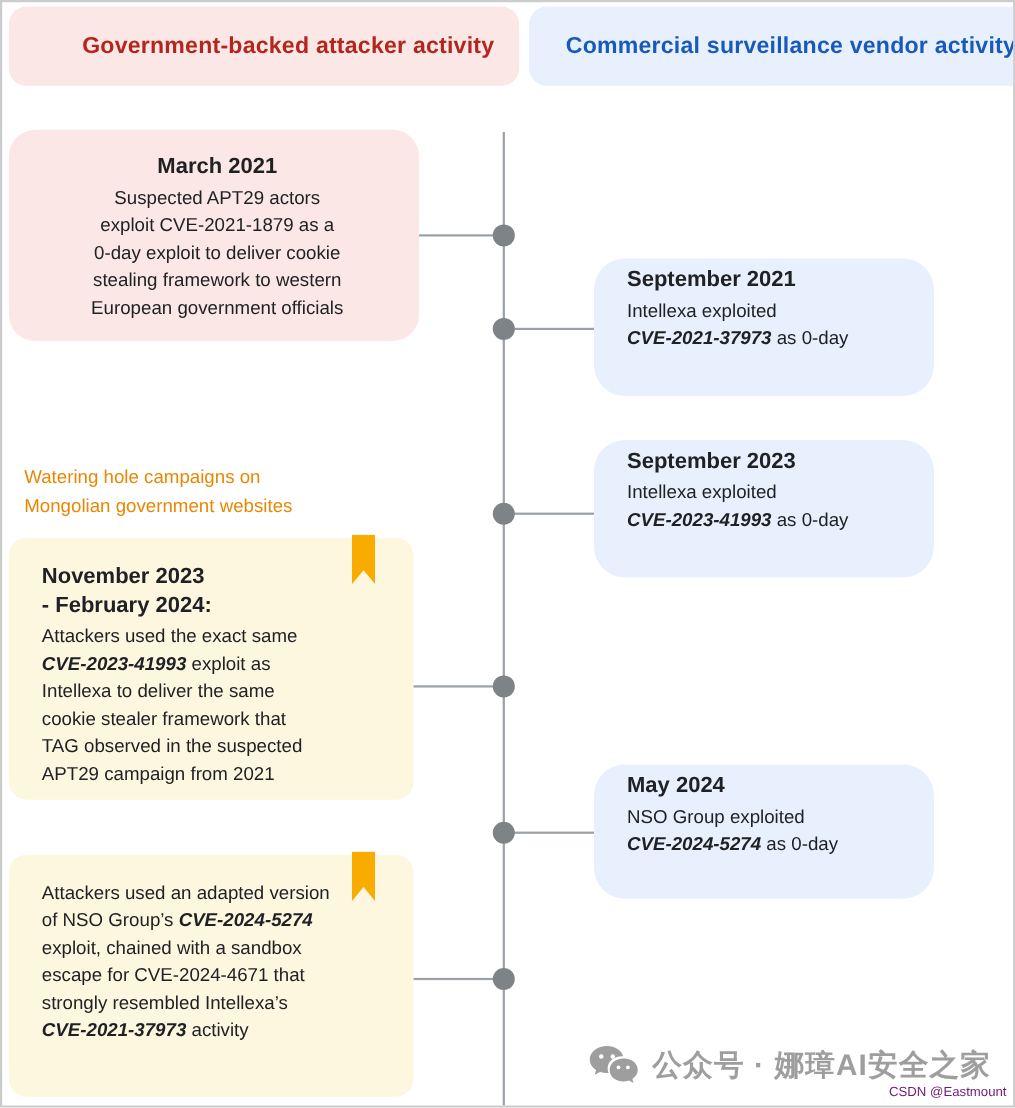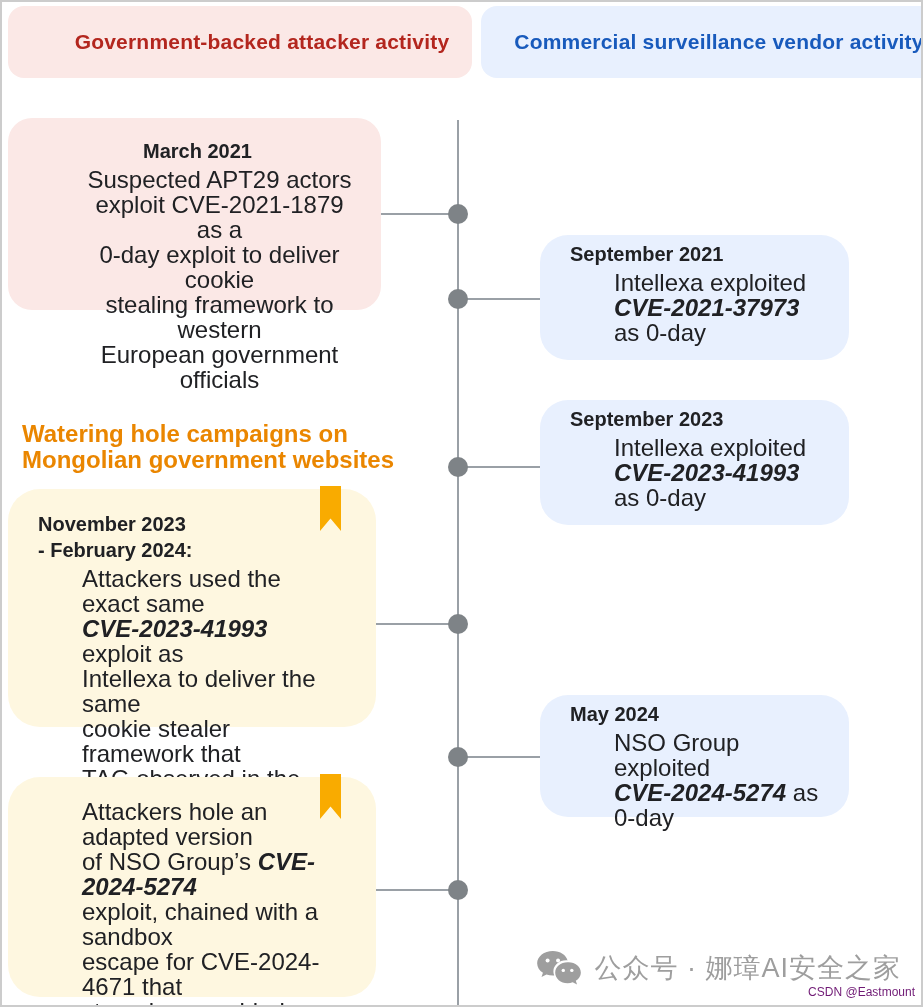--- a/index.html
+++ b/index.html
@@ -23,45 +23,45 @@
   .pill-right{left:479px;width:476px;background:#E8F0FE;color:#185ABC;}
 
   
   .vline{position:absolute;left:455px;top:118px;width:2px;height:885px;background:#9AA0A6;}
   .connector{position:absolute;height:2px;background:#9AA0A6;}
   .dot{position:absolute;width:20px;height:20px;border-radius:50%;background:#7E8387;left:446px;}
 
   
   .card{position:absolute;box-sizing:border-box;color:#202124;}
   .card .title{font-weight:bold;font-size:20px;line-height:26px;white-space:pre-line;margin:0 0 3px 0;}
-  .card .body{font-size:24px;line-height:25px;white-space:pre-line;margin-left:44px;}
+  .card .body{font-size:17px;line-height:25px;white-space:pre-line;}
   .cve{font-weight:bold;font-style:italic;}
 
   .card-pink{background:#FBE8E6;border-radius:24px;padding:20px 24px 0 30px;text-align:center;}
   .card-blue{background:#E8F0FE;border-radius:28px;padding:6px 18px 0 30px;}
-  .card-yellow{background:#FEF7E0;border-radius:32px;padding:22px 36px 0 30px;}
+  .card-yellow{background:#FEF7E0;border-radius:16px;padding:22px 36px 0 30px;}
 
   .bookmark{
     position:absolute;left:312px;top:-3px;width:21px;height:45px;
     background:#F9AB00;
     clip-path:polygon(0 0,100% 0,100% 100%,50% 72%,0 100%);
   }
 
   .section-heading{
     position:absolute;left:20px;top:419px;width:400px;
-    color:#EA8600;font-weight:bold;font-size:24px;line-height:26px;
+    color:#EA8600;font-weight:normal;font-size:17px;line-height:26px;
     white-space:pre-line;
   }
 
   
   .watermark{
     position:absolute;right:6px;bottom:6px;
     display:flex;flex-direction:column;align-items:flex-end;
   }
-  .wm-row{display:flex;align-items:center;gap:12px;padding-right:14px;}
+  .wm-row{display:flex;align-items:center;gap:12px;padding-right:14px;font-weight:bold;}
   .wm-main{color:#9E9E9E;font-size:27px;letter-spacing:1px;}
   .wm-sub{color:#701a75;font-size:12px;margin-top:-2px;}
   .wm-icon{width:46px;height:38px;}
 </style>
 </head>
 <body>
 
 <div class="stage">
 
   <div class="pill pill-left">
@@ -101,26 +101,26 @@
 
   <div class="card card-yellow" style="left:6px;top:487px;width:368px;height:238px;">
     <div class="bookmark"></div>
     <div class="title">November 2023
 - February 2024:</div>
     <div class="body"><span>Attackers used the exact same
 </span><span class="cve">CVE-2023-41993</span><span> exploit as
 Intellexa to deliver the same
 cookie stealer framework that
 TAG observed in the suspected
-APT29 campaign from 2030</span></div>
+APT29 campaign from 2021</span></div>
   </div>
 
   <div class="card card-yellow" style="left:6px;top:775px;width:368px;height:220px;">
     <div class="bookmark"></div>
-    <div class="body"><span>Attackers hole an adapted version
+    <div class="body"><span>Attackers used an adapted version
 of NSO Group’s </span><span class="cve">CVE-2024-5274</span><span>
 exploit, chained with a sandbox
 escape for CVE-2024-4671 that
 strongly resembled Intellexa’s
 </span><span class="cve">CVE-2021-37973</span><span> activity</span></div>
   </div>
 
   <div class="card card-blue" style="left:538px;top:233px;width:309px;height:125px;">
     <div class="title">September 2021</div>
     <div class="body"><span>Intellexa exploited

